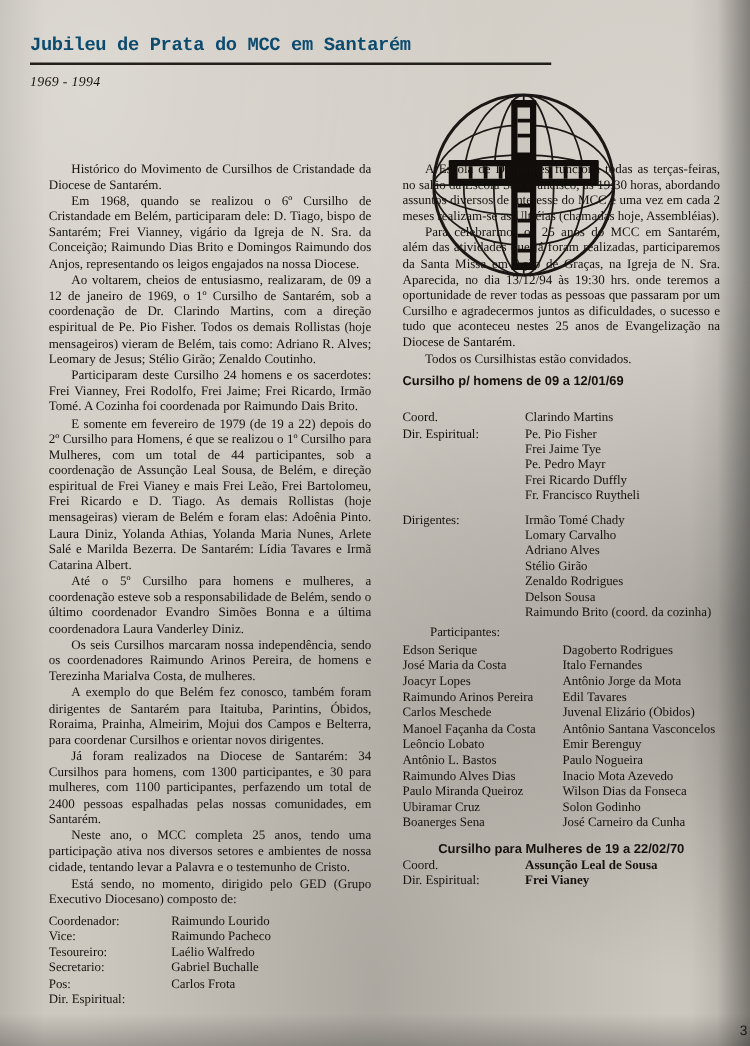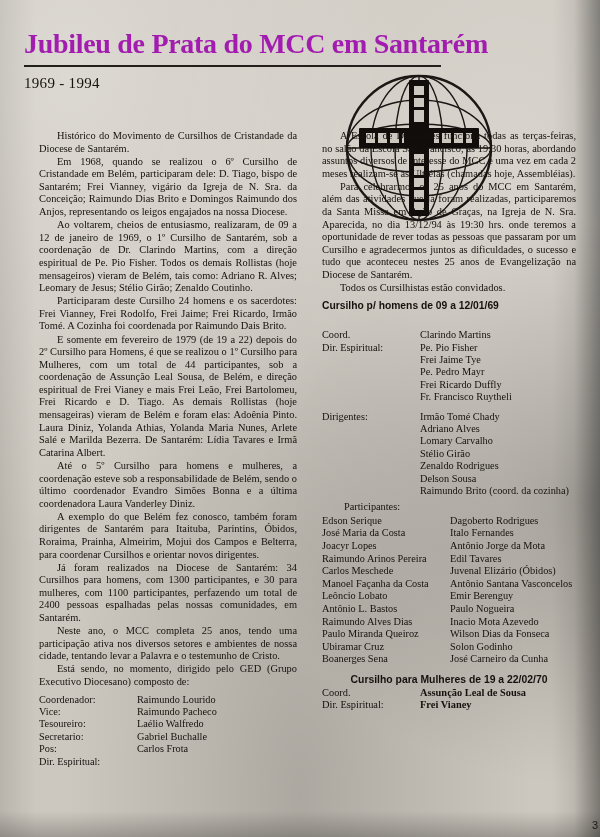--- a/index.html
+++ b/index.html
@@ -36,36 +36,37 @@
     height: 810px;
   }
   
   .title-block {
     position: absolute;
     left: 8px;
     top: 14px;
     width: 420px;
   }
   .doc-title {
-    font-family: Liberation Serif, serif;
+    font-family: Liberation Mono, monospace;
     font-weight: bold;
-    font-size: 28px;
+    font-size: 15px;
     letter-spacing: -0.3px;
-    color: #a21caf;
+    color: #0c4a6e;
     white-space: nowrap;
   }
   .title-rule {
     margin-top: 5px;
     width: 417px;
     height: 2px;
     background: #231f1b;
   }
   .doc-years {
     margin-top: 8px;
-    font-size: 15px;
+    font-style: italic;
+    font-size: 11px;
     letter-spacing: 0.3px;
   }
 
   
   .col {
     position: absolute;
     top: 116px;
     font-size: 10.4px;
     line-height: 12.6px;
     text-align: justify;
@@ -205,20 +206,21 @@
       </svg>
     </div>
 
     <div class="col col-left">
       <p>Histórico do Movimento de Cursilhos de Cristandade da Diocese de Santarém.</p>
       <p>Em 1968, quando se realizou o 6º Cursilho de Cristandade em Belém, participaram dele: D. Tiago, bispo de Santarém; Frei Vianney, vigário da Igreja de N. Sra. da Conceição; Raimundo Dias Brito e Domingos Raimundo dos Anjos, representando os leigos engajados na nossa Diocese.</p>
       <p>Ao voltarem, cheios de entusiasmo, realizaram, de 09 a 12 de janeiro de 1969, o 1º Cursilho de Santarém, sob a coordenação de Dr. Clarindo Martins, com a direção espiritual de Pe. Pio Fisher. Todos os demais Rollistas (hoje mensageiros) vieram de Belém, tais como: Adriano R. Alves; Leomary de Jesus; Stélio Girão; Zenaldo Coutinho.</p>
       <p>Participaram deste Cursilho 24 homens e os sacerdotes: Frei Vianney, Frei Rodolfo, Frei Jaime; Frei Ricardo, Irmão Tomé. A Cozinha foi coordenada por Raimundo Dais Brito.</p>
       <p>E somente em fevereiro de 1979 (de 19 a 22) depois do 2º Cursilho para Homens, é que se realizou o 1º Cursilho para Mulheres, com um total de 44 participantes, sob a coordenação de Assunção Leal Sousa, de Belém, e direção espiritual de Frei Vianey e mais Frei Leão, Frei Bartolomeu, Frei Ricardo e D. Tiago. As demais Rollistas (hoje mensageiras) vieram de Belém e foram elas: Adoênia Pinto. Laura Diniz, Yolanda Athias, Yolanda Maria Nunes, Arlete Salé e Marilda Bezerra. De Santarém: Lídia Tavares e Irmã Catarina Albert.</p>
       <p>Até o 5º Cursilho para homens e mulheres, a coordenação esteve sob a responsabilidade de Belém, sendo o último coordenador Evandro Simões Bonna e a última coordenadora Laura Vanderley Diniz.</p>
+      <p>Os seis Cursilhos marcaram nossa independência, sendo os coordenadores Raimundo Arinos Pereira, de homens e Terezinha Marialva Costa, de mulheres.</p>
       <p>A exemplo do que Belém fez conosco, também foram dirigentes de Santarém para Itaituba, Parintins, Óbidos, Roraima, Prainha, Almeirim, Mojui dos Campos e Belterra, para coordenar Cursilhos e orientar novos dirigentes.</p>
       <p>Já foram realizados na Diocese de Santarém: 34 Cursilhos para homens, com 1300 participantes, e 30 para mulheres, com 1100 participantes, perfazendo um total de 2400 pessoas espalhadas pelas nossas comunidades, em Santarém.</p>
       <p>Neste ano, o MCC completa 25 anos, tendo uma participação ativa nos diversos setores e ambientes de nossa cidade, tentando levar a Palavra e o testemunho de Cristo.</p>
       <p>Está sendo, no momento, dirigido pelo GED (Grupo Executivo Diocesano) composto de:</p>
 
       <div class="roster">
         <div class="r-row">
           <span class="r-label">Coordenador:</span>
           <span class="r-val">Raimundo Lourido</span>
         </div>
@@ -263,22 +265,22 @@
         </div>
         <div class="sublist">Frei Jaime Tye</div>
         <div class="sublist">Pe. Pedro Mayr</div>
         <div class="sublist">Frei Ricardo Duffly</div>
         <div class="sublist">Fr. Francisco Ruytheli</div>
 
         <div class="r-row" style="margin-top:7px;">
           <span class="r-label">Dirigentes:</span>
           <span class="r-val">Irmão Tomé Chady</span>
         </div>
+        <div class="sublist">Lomary Carvalho</div>
         <div class="sublist">Adriano Alves</div>
-        <div class="sublist">Lomary Carvalho</div>
         <div class="sublist">Stélio Girão</div>
         <div class="sublist">Zenaldo Rodrigues</div>
         <div class="sublist">Delson Sousa</div>
         <div class="sublist">Raimundo Brito (coord. da cozinha)</div>
 
         <div class="partic-head">Participantes:</div>
 
         <div class="p-grid">
           <span>Edson Serique</span>
           <span>Dagoberto Rodrigues</span>

